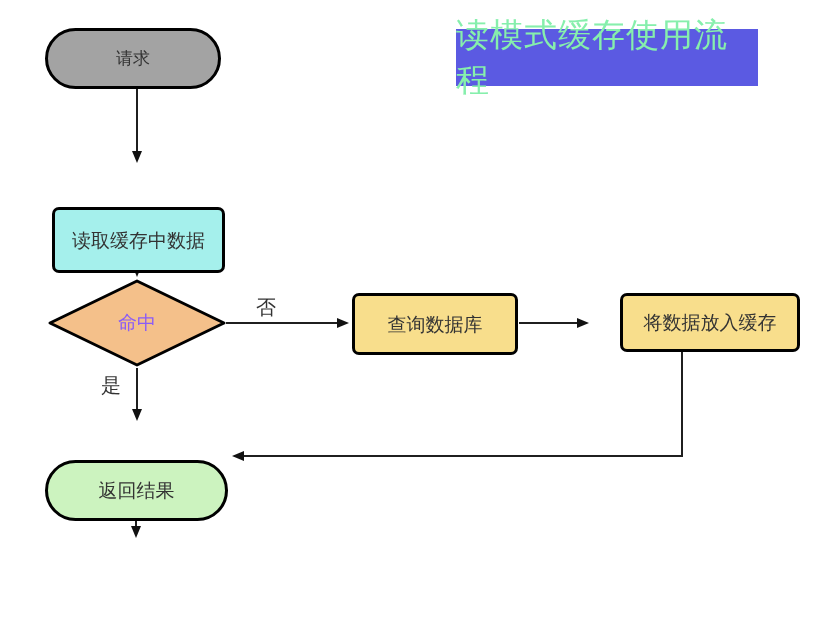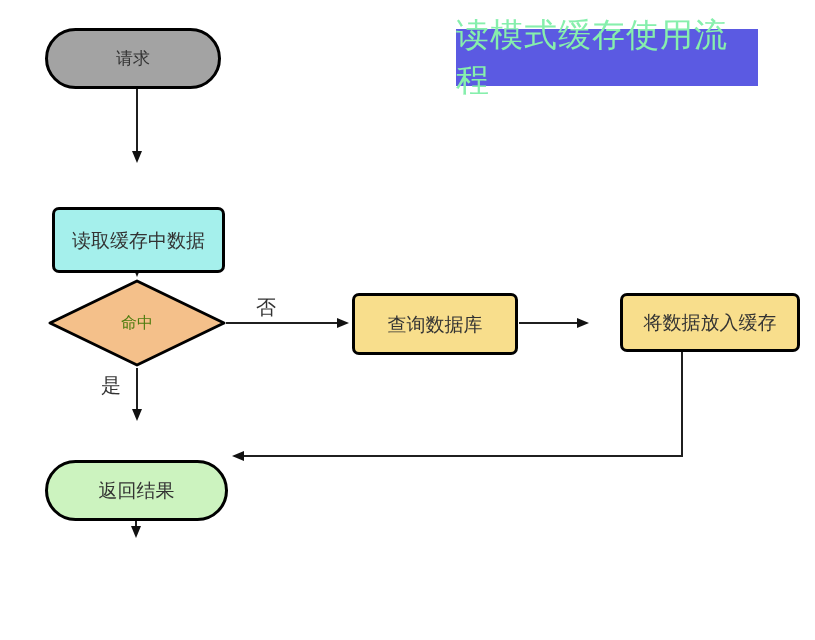--- a/index.html
+++ b/index.html
@@ -11,21 +11,21 @@
   .node{
     position:absolute;display:flex;align-items:center;justify-content:center;
     color:#333333;border:3px solid #000000;box-sizing:border-box;
     text-align:center;line-height:1.1;
   }
   .terminator{border-radius:999px;}
   .process{border-radius:7px;}
   .circle{border-radius:50%;}
   .diamond-wrap{position:absolute;display:flex;align-items:center;justify-content:center;}
   .diamond-wrap svg{position:absolute;left:0;top:0;}
-  .diamond-label{position:relative;color:#4d7c0f;font-size:16px;}
+  .diamond-label{position:relative;color:#8b5cf6;font-size:19px;}
   .title-banner{
     position:absolute;left:456px;top:29px;width:302px;height:57px;
     display:flex;align-items:center;justify-content:center;
     color:#86efac;font-size:33px;font-weight:normal;letter-spacing:1px;
   }
   .edge-label{position:absolute;color:#333333;}
   .lbl-no{left:256px;top:294px;font-size:20px;}
   .lbl-yes{left:101px;top:372px;font-size:20px;}
   .lbl-return{left:385px;top:425px;width:130px;text-align:center;font-size:19px;}
   .n-start{left:45px;top:28px;width:176px;height:61px;font-size:17px;}

